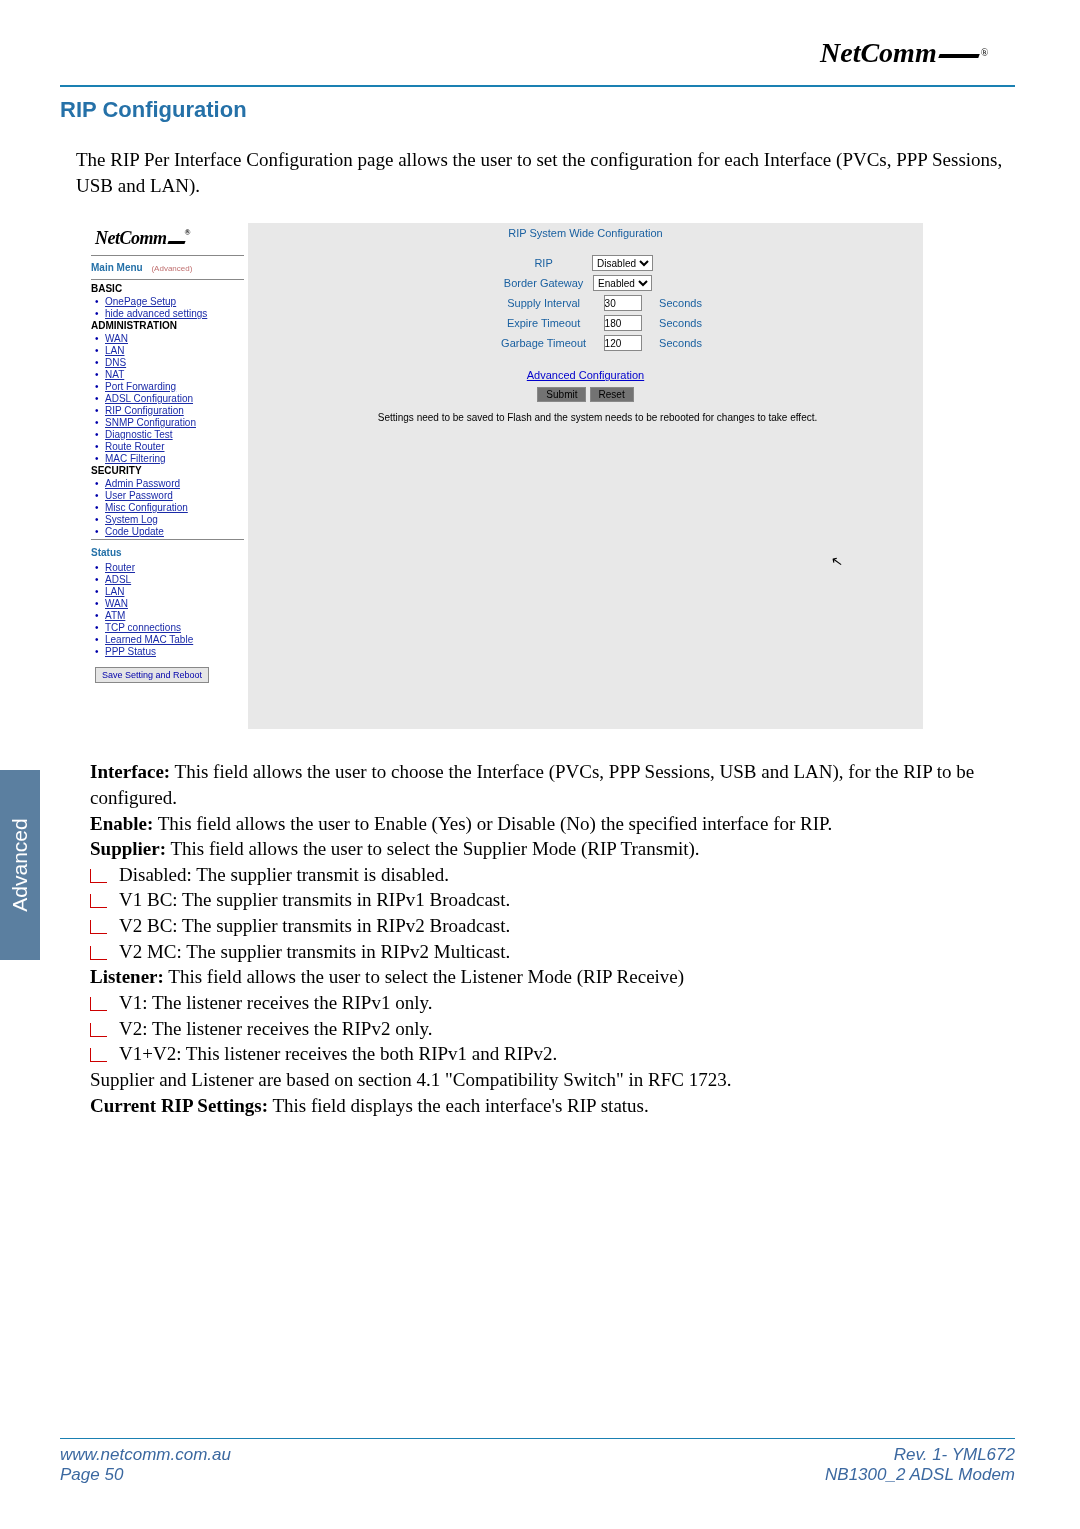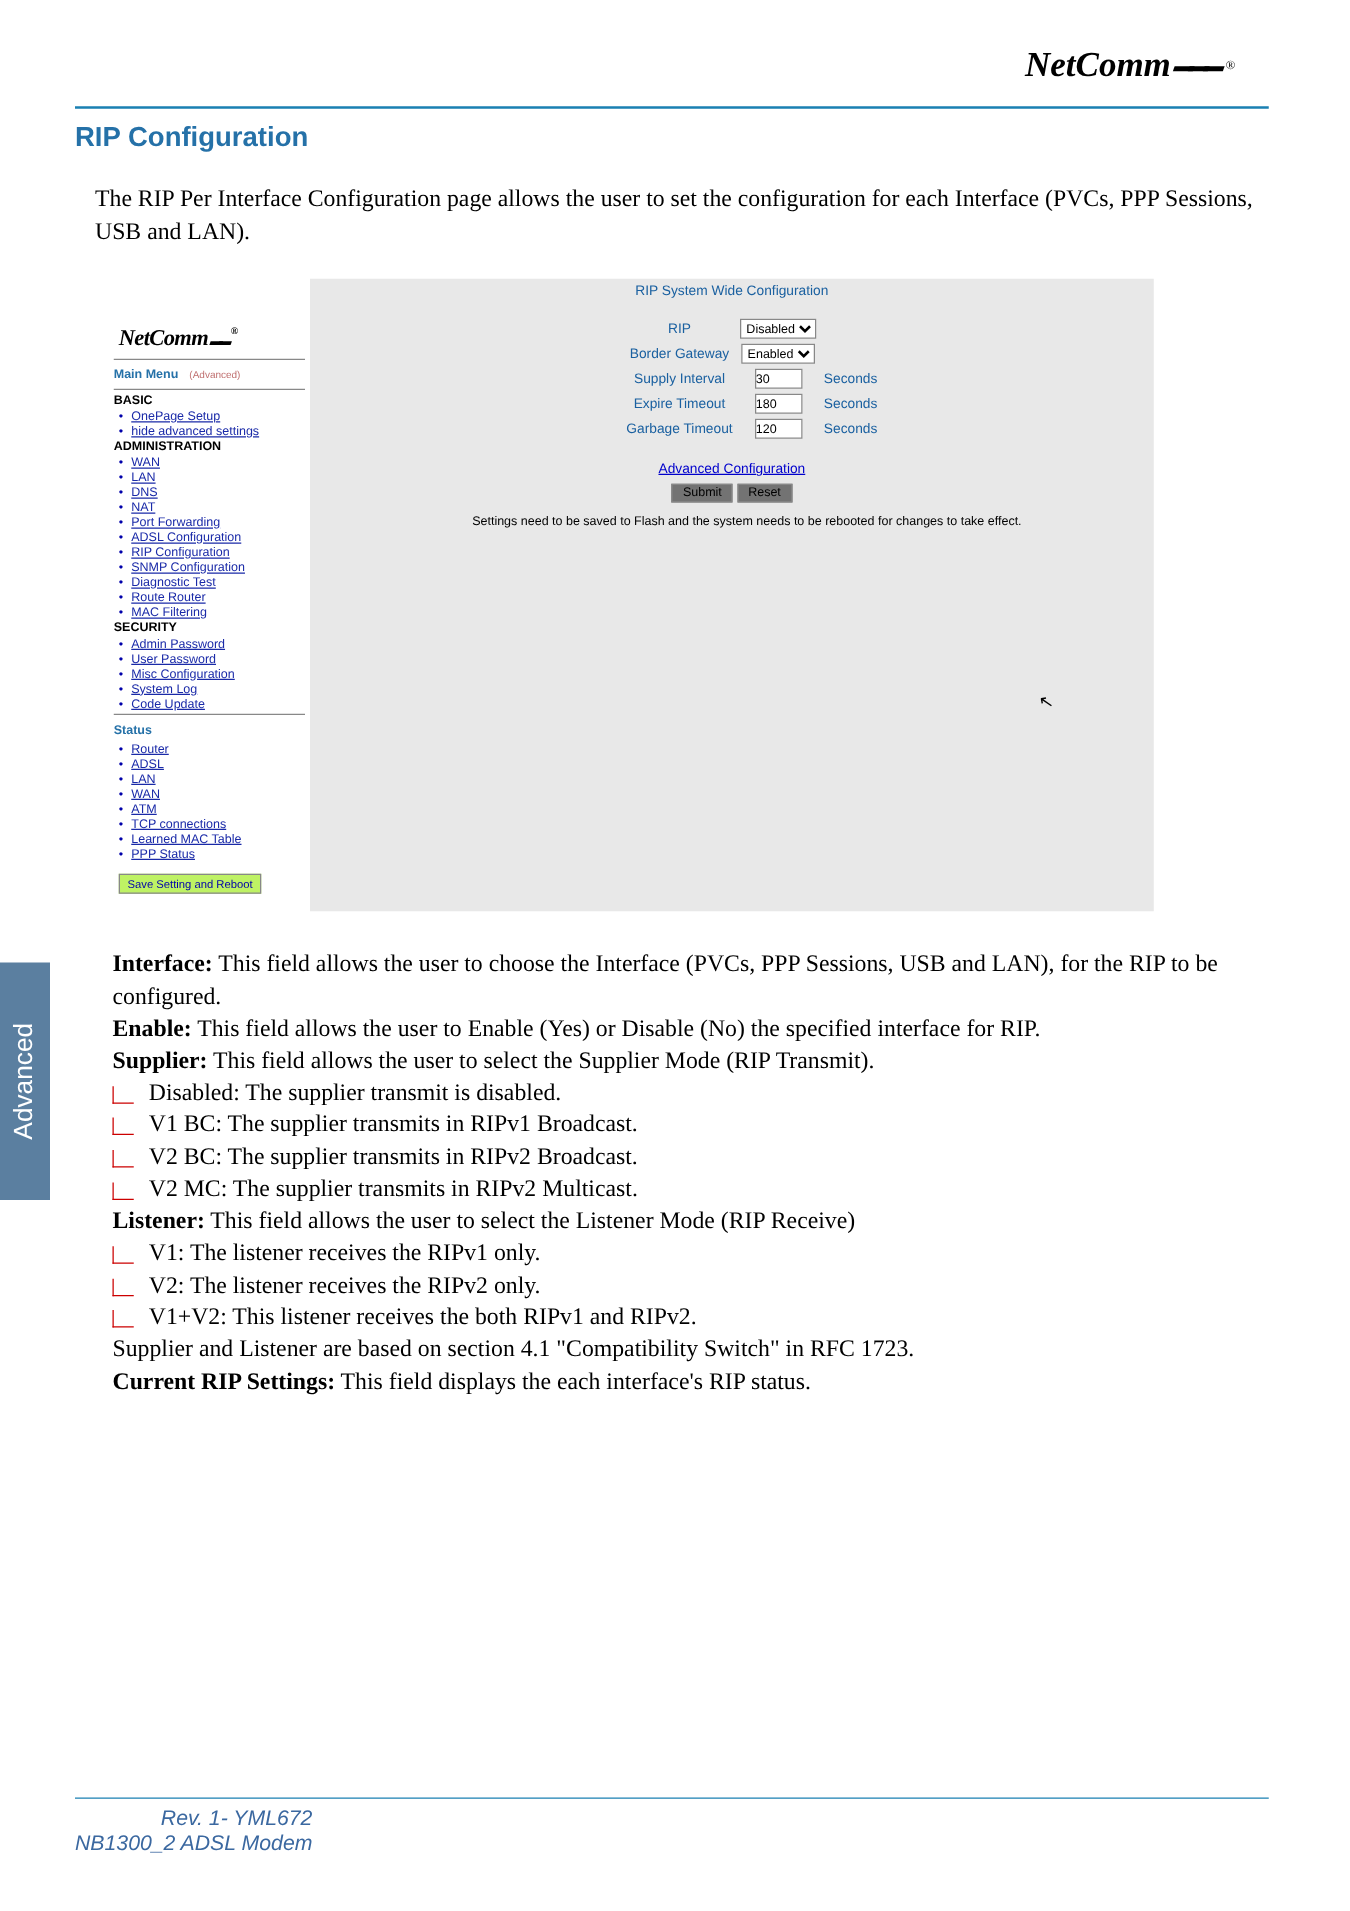--- a/index.html
+++ b/index.html
@@ -86,21 +86,20 @@
     font-size: 10px;
   }
   .admin-sidebar .sb-logo {
     font-family: "Brush Script MT", cursive;
     font-style: italic;
     font-weight: bold;
     font-size: 18px;
     letter-spacing: -0.5px;
     color: #000;
     padding: 2px 0 4px 4px;
-    margin-top: 32px;
   }
   .admin-sidebar .sb-logo .bars2 span {
     display: inline-block;
     width: 10px;
     height: 3px;
     background: #000;
     margin-left: -3px;
     transform: skewX(-20deg);
   }
   .admin-sidebar hr {
@@ -146,21 +145,21 @@
     color: #1a2aa8;
   }
   .admin-sidebar .status-h {
     color: #2571a8;
     font-weight: bold;
     padding: 5px 0 3px 0;
     border-top: 0;
   }
   .admin-sidebar .reboot-btn {
     border: 1px solid #888;
-    background: #bef264;
+    background: #e5e5e5;
     color: #0000aa;
     font-size: 9px;
     padding: 2px 6px;
     cursor: pointer;
     margin: 10px 0 0 4px;
   }
 
   .admin-main {
     flex: 1;
     background: #e8e8e8;
@@ -445,17 +444,21 @@
       <span class="b">Current RIP Settings:</span><span>  This field displays the each interface's RIP status.</span>
     </p>
   </div>
 </div>
 
 <div class="side-tab">
   <span>Advanced</span>
 </div>
 
 <div class="footer">
+  <div class="fl">
+    <div>www.netcomm.com.au</div>
+    <div>Page 50</div>
+  </div>
   <div class="fr">
     <div>Rev. 1- YML672</div>
     <div>NB1300_2 ADSL Modem</div>
   </div>
 </div>
 
 </body></html>

